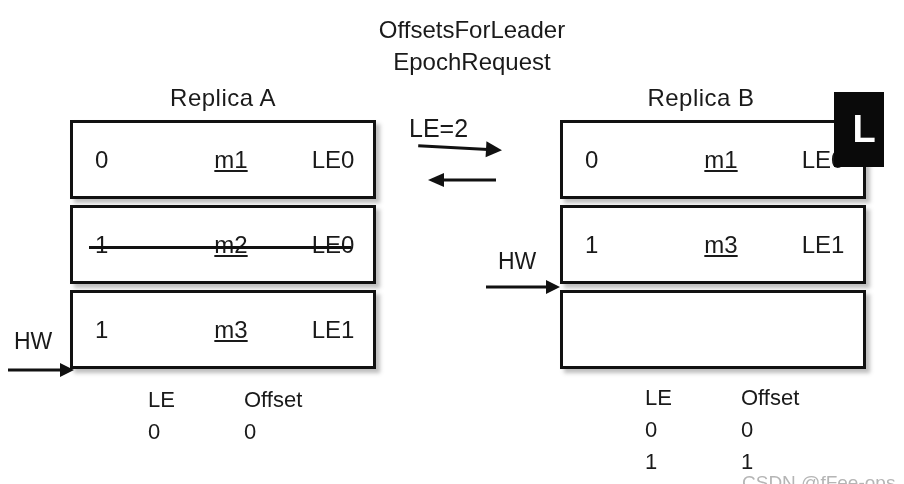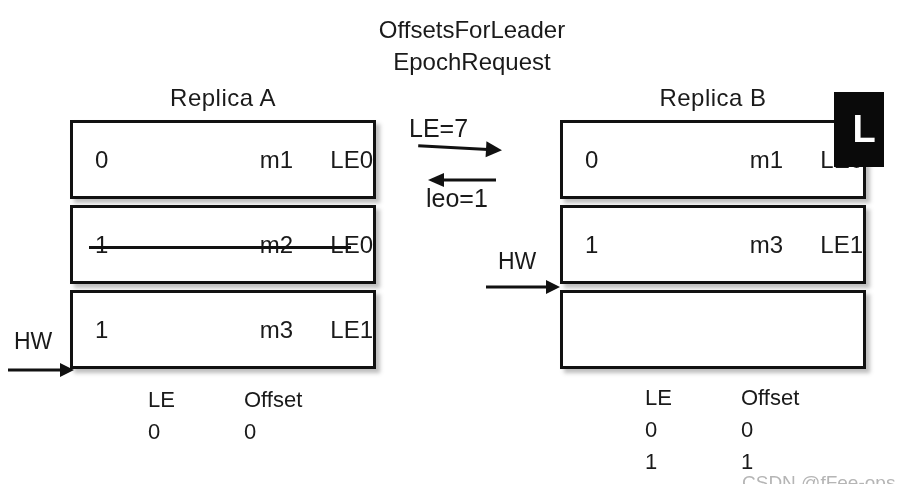--- a/index.html
+++ b/index.html
@@ -42,22 +42,22 @@
     height: 79px;
     margin-bottom: 6px;
     background: #ffffff;
     border: 3px solid #111111;
     box-shadow: 4px 4px 4px rgba(110,110,110,0.45);
     display: flex;
     align-items: center;
     font-size: 24px;
   }
   .c-off   { width: 96px;  padding-left: 22px; }
-  .c-msg   { flex: 1; text-align: right; }
-  .c-epoch { width: 80px;  text-align: right; }
+  .c-msg   { flex: 1; text-align: center; text-decoration: underline; }
+  .c-epoch { width: 80px;  text-align: center; }
 
   .strike-line {
     position: absolute;
     left: 16px; right: 22px;
     top: 50%;
     margin-top: 1px;
     border-top: 3px solid #111111;
   }
 
   
@@ -132,33 +132,32 @@
       <span class="c-epoch">LE1</span>
     </div>
   </div>
 
   <div class="abs hw-label" style="left:14px; top:328px;">HW</div>
   <svg class="abs" style="left:8px; top:360px;" width="66" height="20" viewBox="0 0 66 20">
     <line x1="0" y1="10" x2="54" y2="10" stroke="#111111" stroke-width="3"></line>
     <polygon points="52,3 66,10 52,17" fill="#111111"></polygon>
   </svg>
 
-  <div class="abs exchange-label" style="left:409px; top:114px;">LE=7</div>
+  <div class="abs exchange-label" style="left:409px; top:114px;">LE=2</div>
   <svg class="abs" style="left:418px; top:138px; transform:rotate(3deg);" width="84" height="22" viewBox="0 0 84 22">
     <line x1="0" y1="10" x2="70" y2="10" stroke="#111111" stroke-width="3"></line>
     <polygon points="68,2 84,10 68,18" fill="#111111"></polygon>
   </svg>
 
   <svg class="abs" style="left:428px; top:170px;" width="68" height="20" viewBox="0 0 68 20">
     <line x1="14" y1="10" x2="68" y2="10" stroke="#111111" stroke-width="3"></line>
     <polygon points="16,3 0,10 16,17" fill="#111111"></polygon>
   </svg>
-  <div class="abs exchange-label" style="left:426px; top:184px;">leo=1</div>
-
-  <div class="abs replica-label" style="left:560px;">Replica  B</div>
+
+  <div class="abs replica-label" style="left:548px;">Replica  B</div>
 
   <div class="abs leader-badge">L</div>
 
   <div class="abs log" style="left:560px;">
     <div class="log-row">
       <span class="c-off">0</span>
       <span class="c-msg">m1</span>
       <span class="c-epoch">LE0</span>
     </div>
     <div class="log-row">

